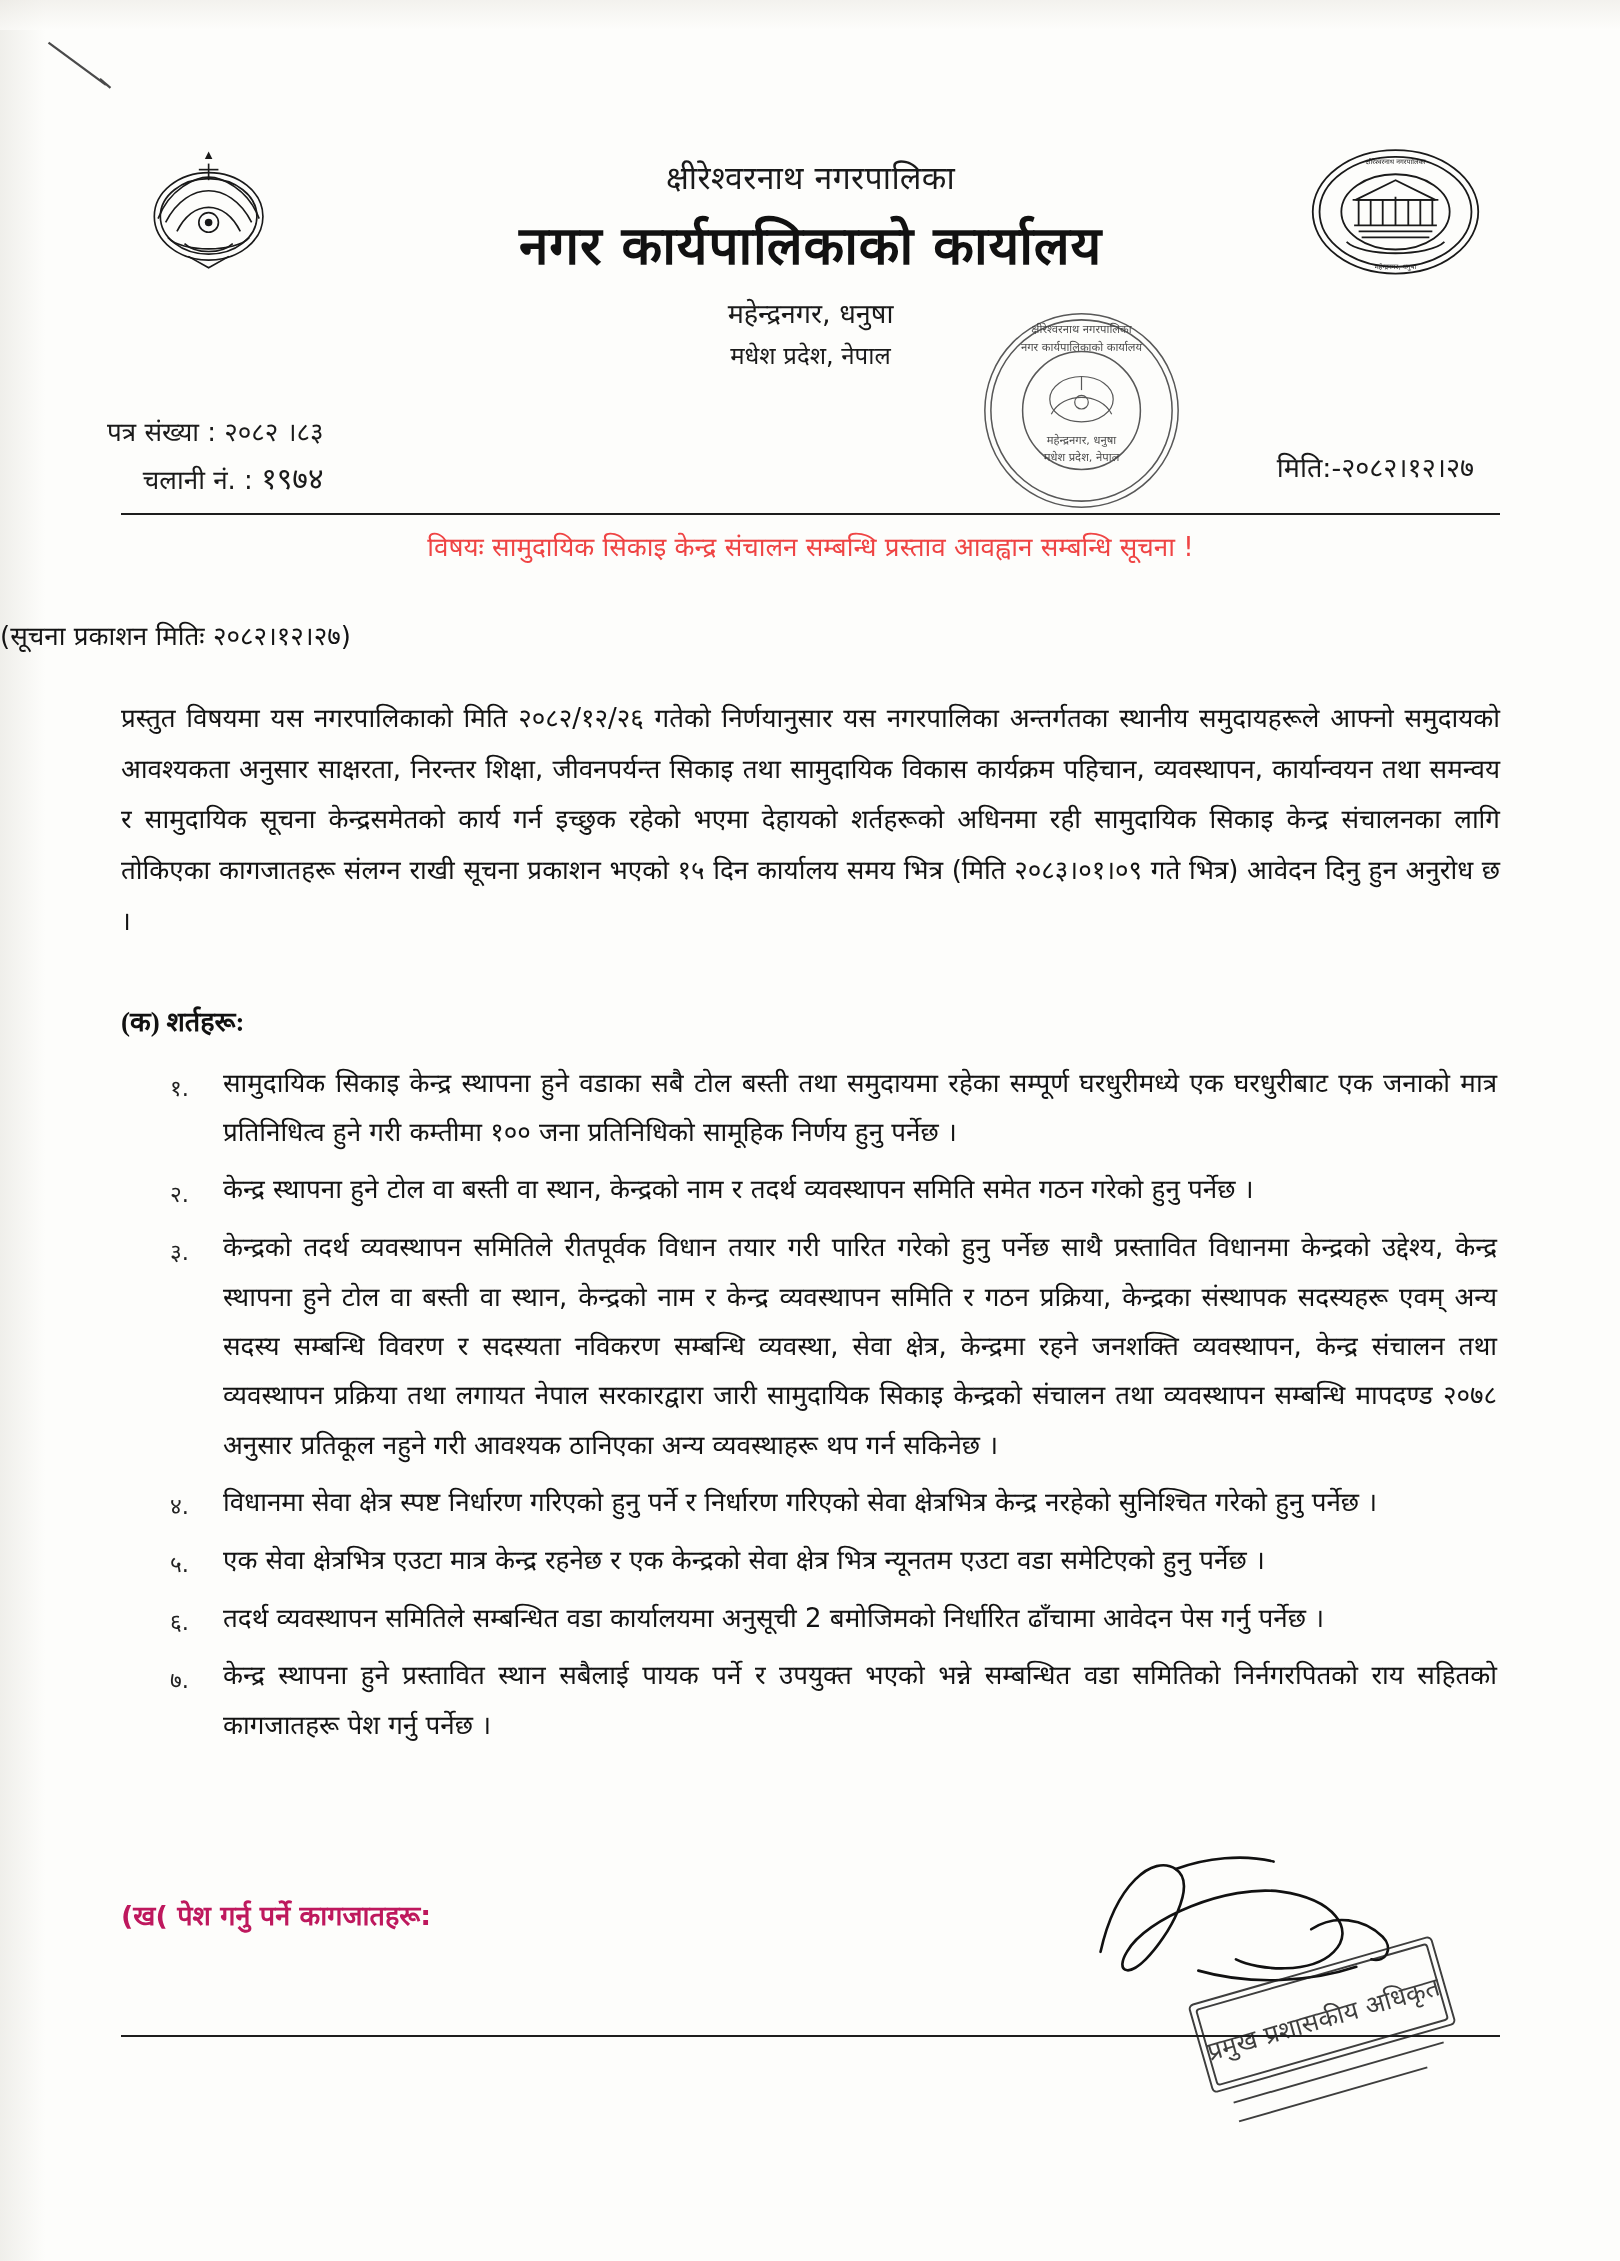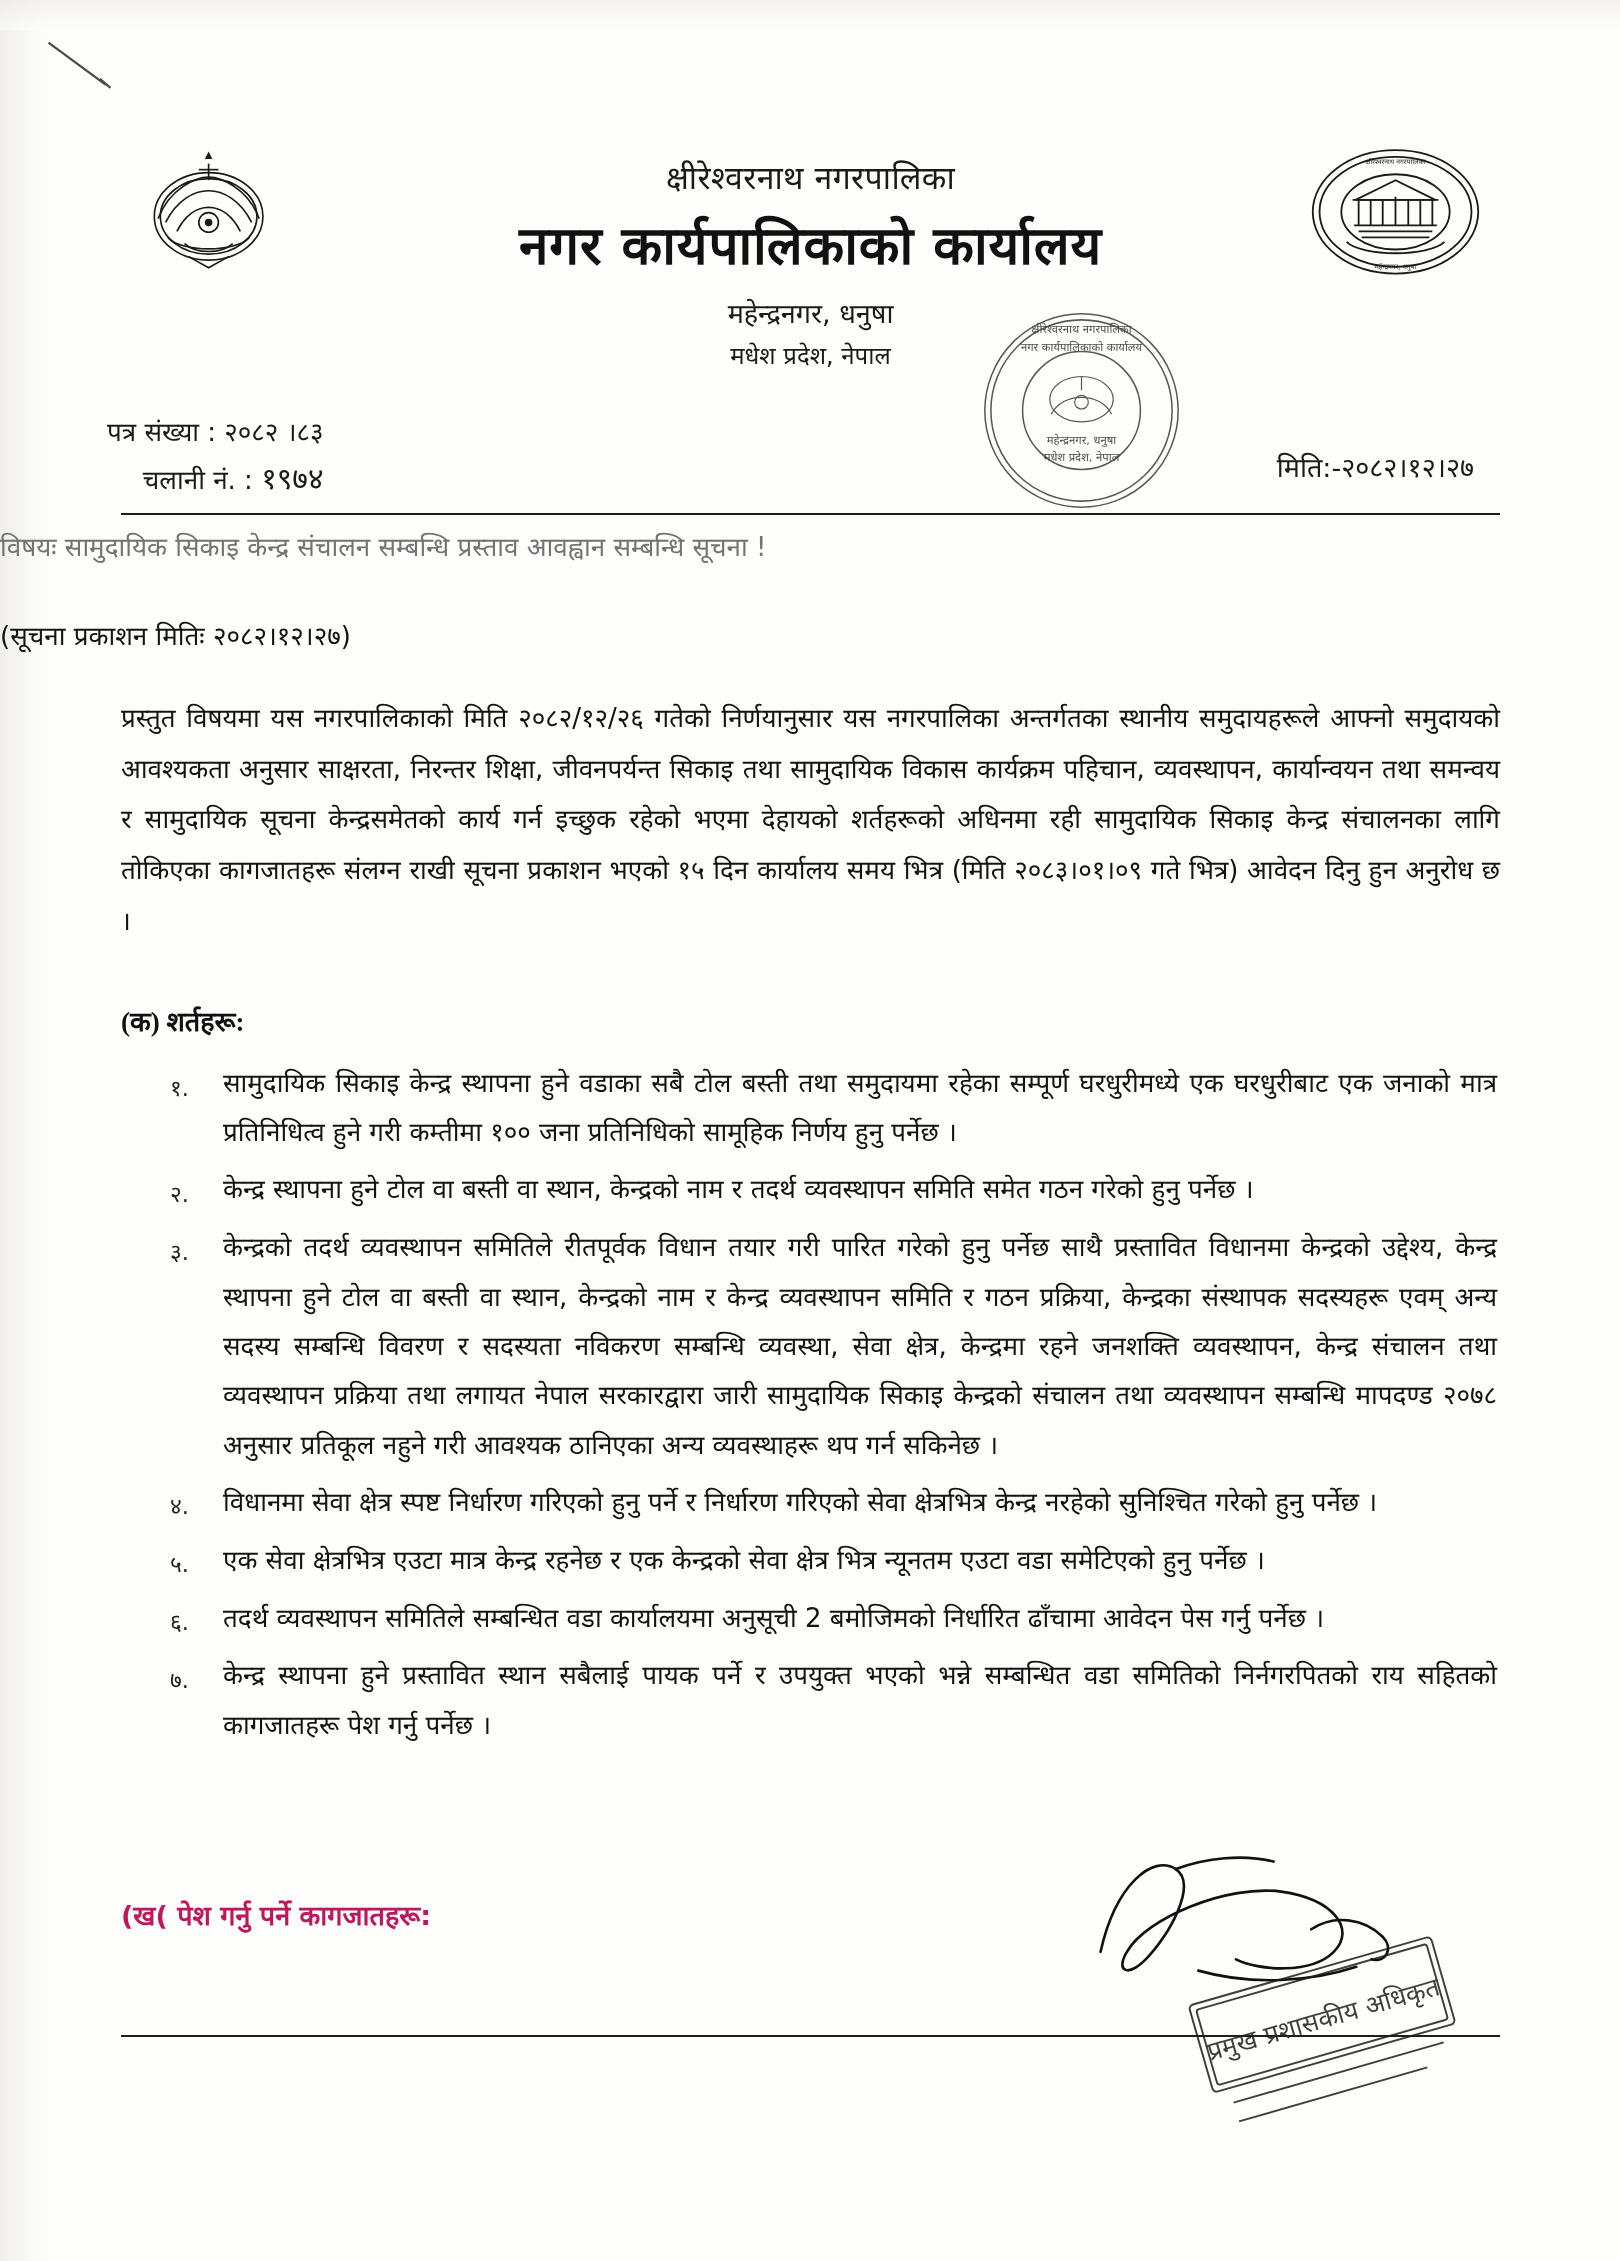--- a/index.html
+++ b/index.html
@@ -123,23 +123,23 @@
     left: 121px;
     right: 121px;
     top: 513px;
     border-top: 2.3px solid #1d1d1d;
   }
 
   
   .subject {
     position: absolute;
     left: 0; right: 0; top: 528px;
-    text-align: left;
+    text-align: center;
     font-size: 26px;
-    color: #737373;
+    color: #ef4444;
   }
   .pub-date {
     position: absolute;
     left: 0; right: 0; top: 617px;
     text-align: left;
     font-size: 26px;
     color: #141414;
   }
 
   

